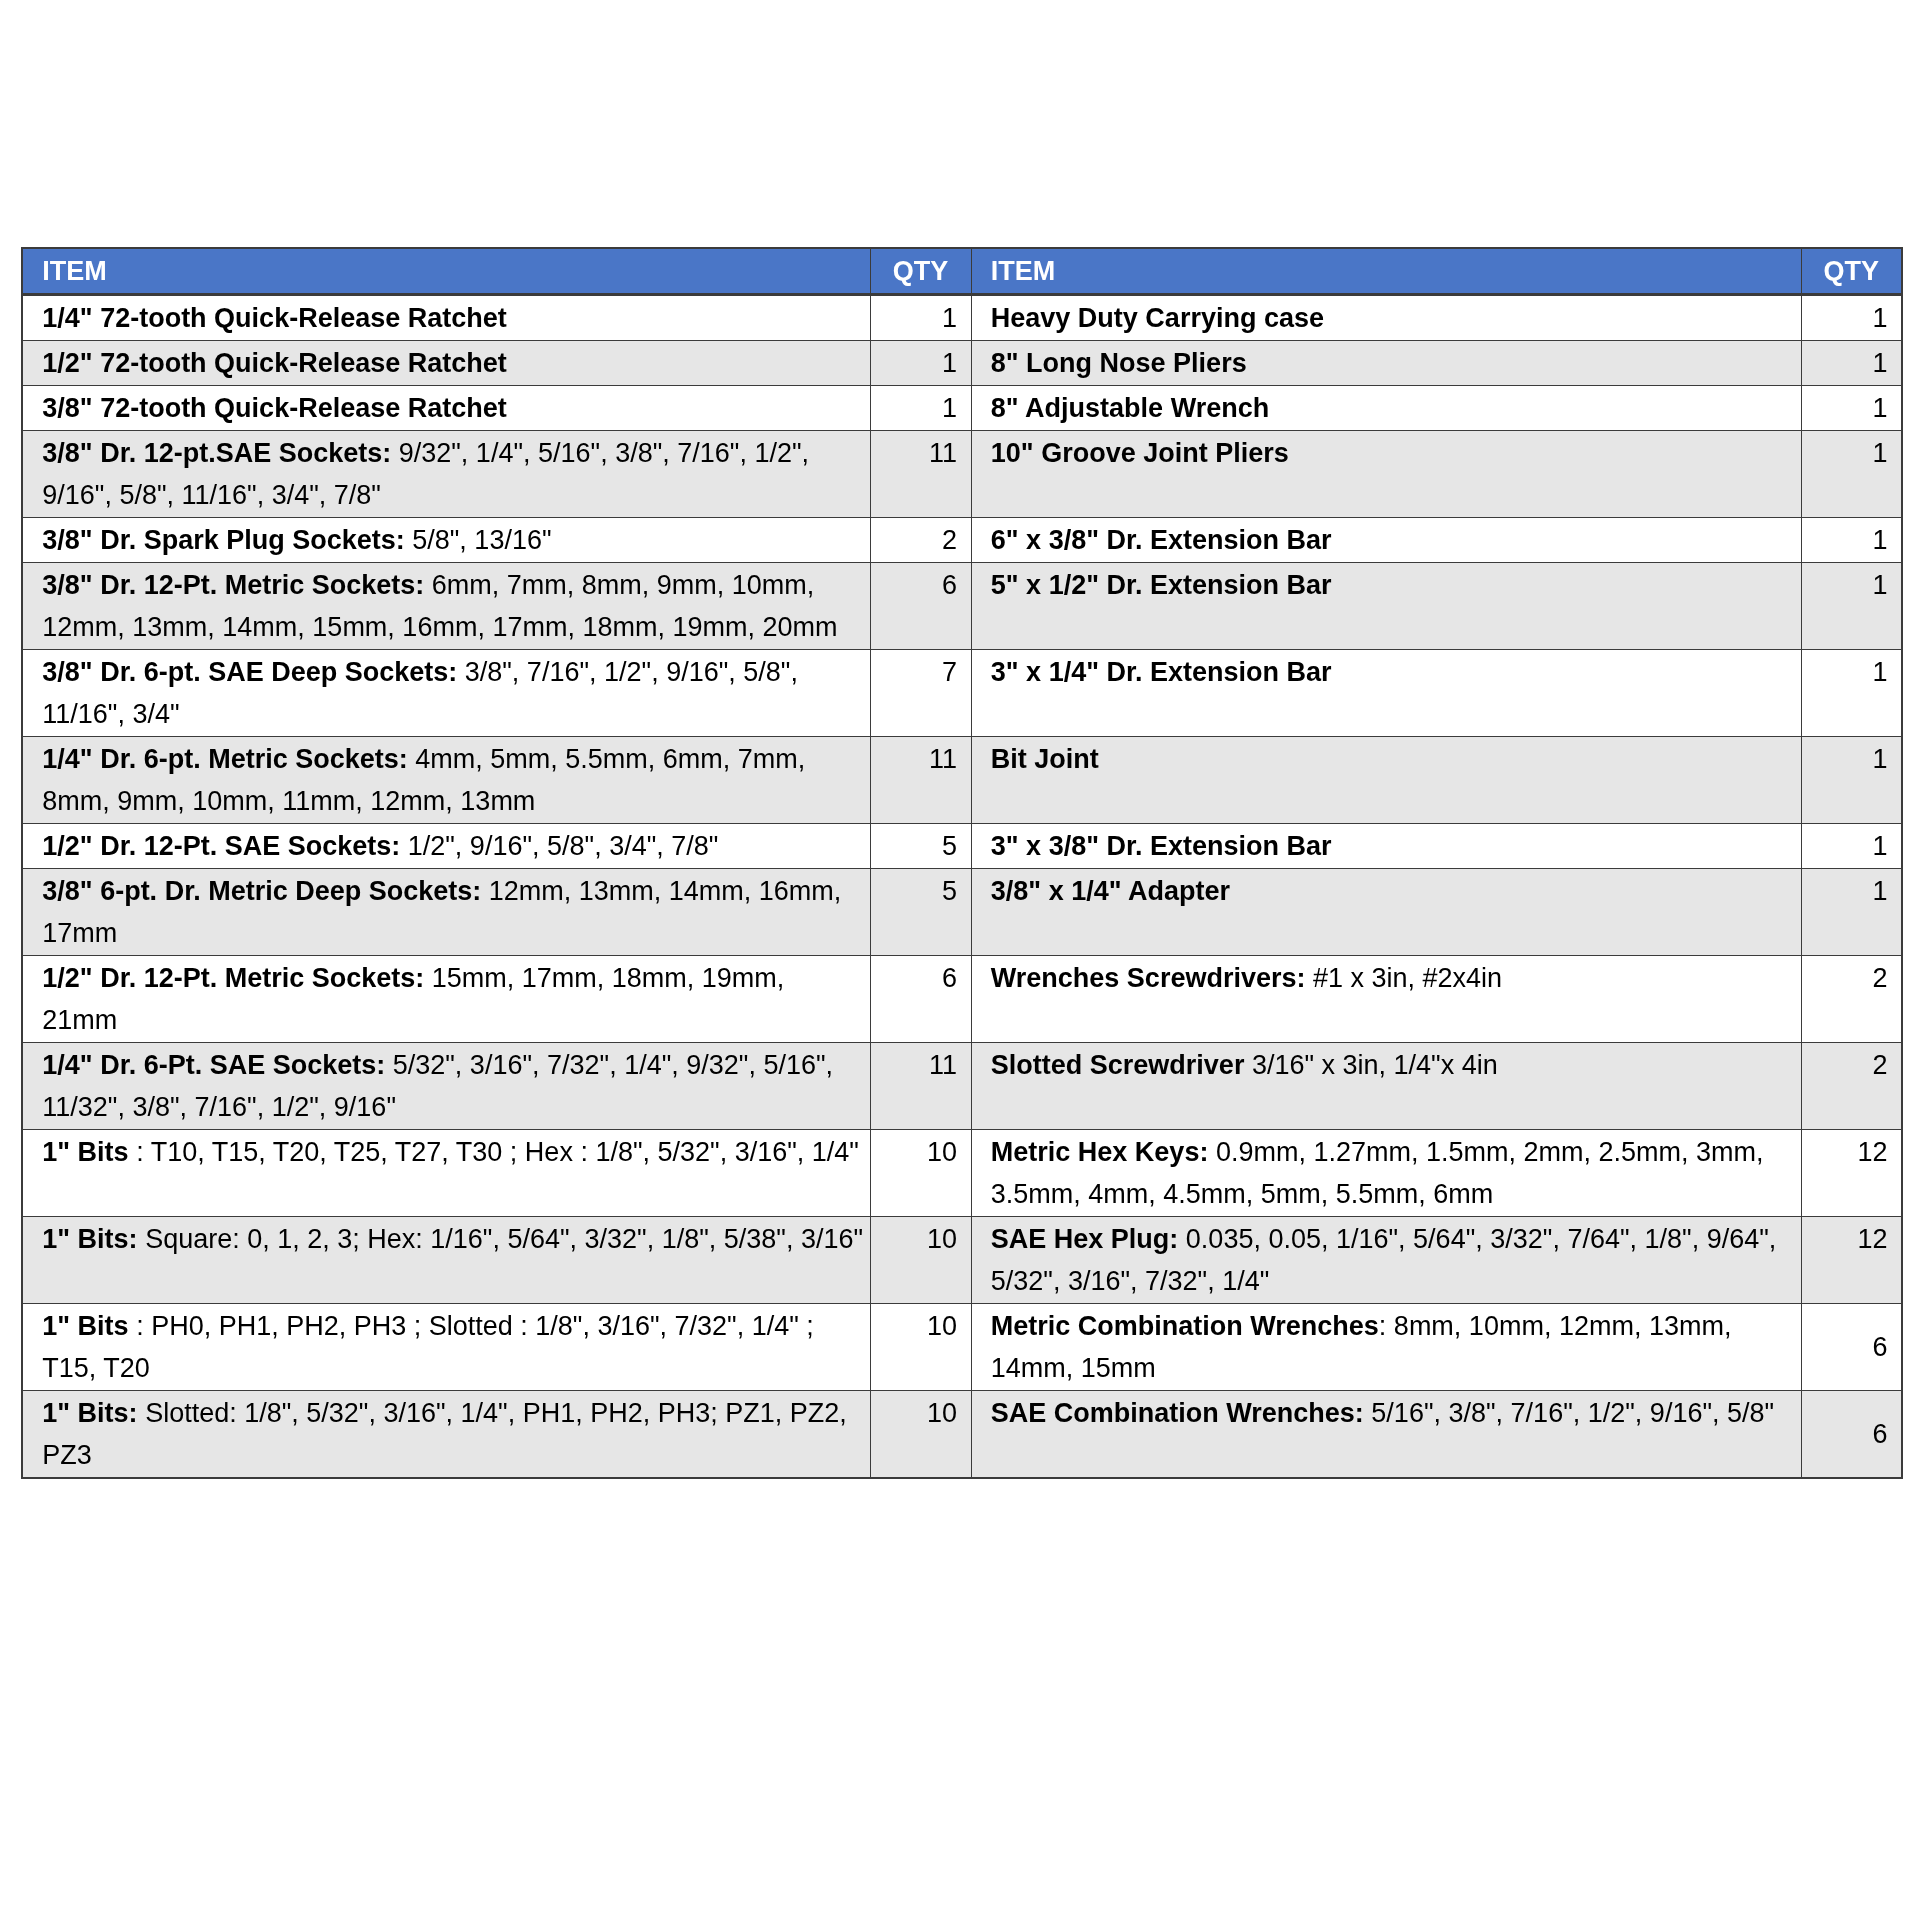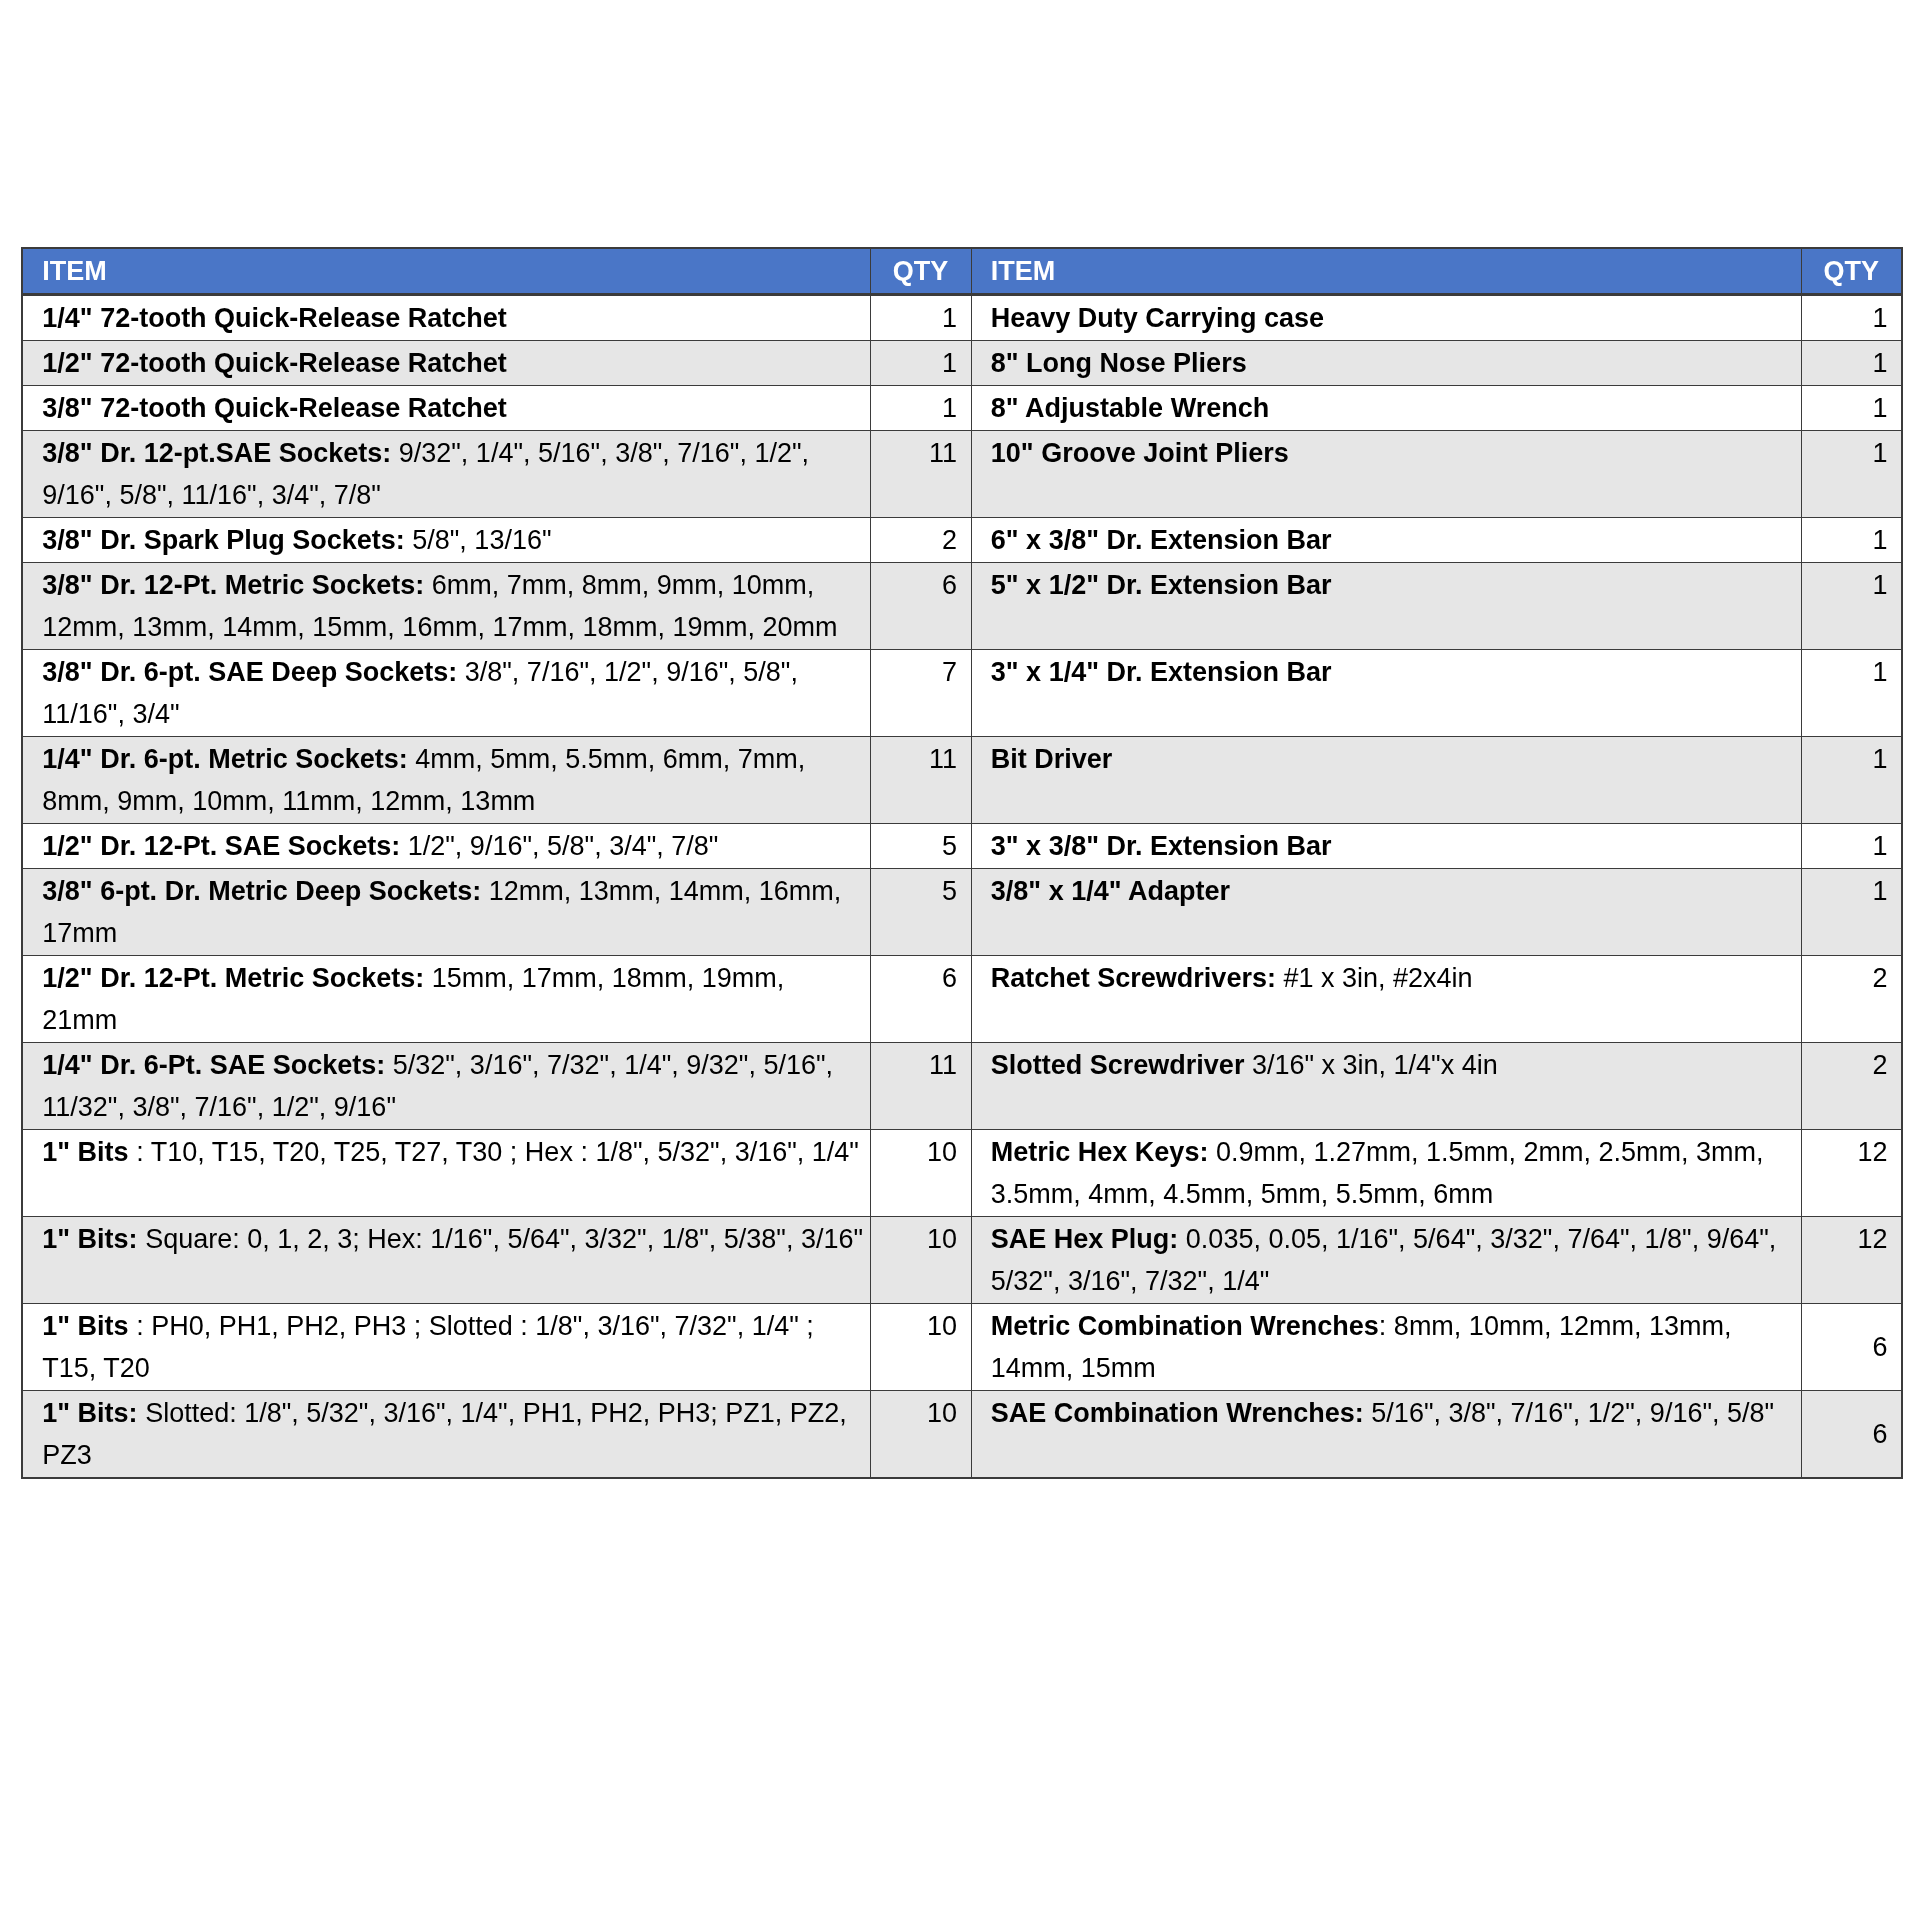--- a/index.html
+++ b/index.html
@@ -116,39 +116,39 @@
         </tr>
         <tr>
           <td class="item"><span class="b">3/8" Dr. 6-pt. SAE Deep Sockets:</span><span class="r"> 3/8", 7/16", 1/2", 9/16", 5/8", 11/16", 3/4"</span></td>
           <td class="qty q1">7</td>
           <td class="item"><span class="b">3" x 1/4" Dr. Extension Bar</span><span class="r"></span></td>
           <td class="qty q2">1</td>
         </tr>
         <tr>
           <td class="item"><span class="b">1/4" Dr. 6-pt. Metric Sockets:</span><span class="r"> 4mm, 5mm, 5.5mm, 6mm, 7mm, 8mm, 9mm, 10mm, 11mm, 12mm, 13mm</span></td>
           <td class="qty q1">11</td>
-          <td class="item"><span class="b">Bit Driver</span><span class="r"></span></td>
+          <td class="item"><span class="b">Bit Joint</span><span class="r"></span></td>
           <td class="qty q2">1</td>
         </tr>
         <tr>
           <td class="item"><span class="b">1/2" Dr. 12-Pt. SAE Sockets:</span><span class="r"> 1/2", 9/16", 5/8", 3/4", 7/8"</span></td>
           <td class="qty q1">5</td>
           <td class="item"><span class="b">3" x 3/8" Dr. Extension Bar</span><span class="r"></span></td>
           <td class="qty q2">1</td>
         </tr>
         <tr>
           <td class="item"><span class="b">3/8" 6-pt. Dr. Metric Deep Sockets:</span><span class="r"> 12mm, 13mm, 14mm, 16mm, 17mm</span></td>
           <td class="qty q1">5</td>
           <td class="item"><span class="b">3/8" x 1/4" Adapter</span><span class="r"></span></td>
           <td class="qty q2">1</td>
         </tr>
         <tr>
           <td class="item"><span class="b">1/2" Dr. 12-Pt. Metric Sockets:</span><span class="r"> 15mm, 17mm, 18mm, 19mm, 21mm</span></td>
           <td class="qty q1">6</td>
-          <td class="item"><span class="b">Ratchet Screwdrivers:</span><span class="r"> #1 x 3in, #2x4in</span></td>
+          <td class="item"><span class="b">Wrenches Screwdrivers:</span><span class="r"> #1 x 3in, #2x4in</span></td>
           <td class="qty q2">2</td>
         </tr>
         <tr>
           <td class="item"><span class="b">1/4" Dr. 6-Pt. SAE Sockets:</span><span class="r"> 5/32", 3/16", 7/32", 1/4", 9/32", 5/16", 11/32", 3/8", 7/16", 1/2", 9/16"</span></td>
           <td class="qty q1">11</td>
           <td class="item"><span class="b">Slotted Screwdriver</span><span class="r"> 3/16" x 3in, 1/4"x 4in</span></td>
           <td class="qty q2">2</td>
         </tr>
         <tr>
           <td class="item"><span class="b">1" Bits</span><span class="r"> : T10, T15, T20, T25, T27, T30 ; Hex : 1/8", 5/32", 3/16", 1/4"</span></td>

